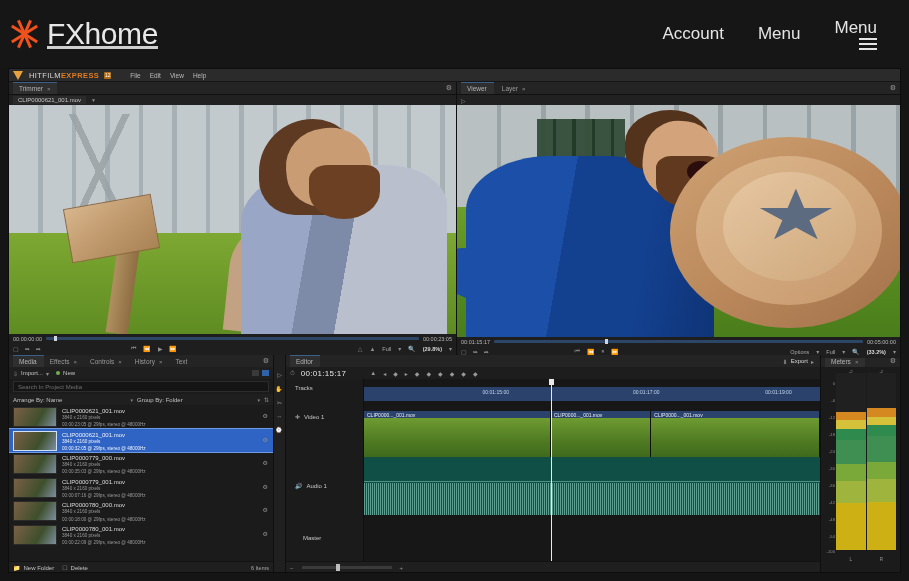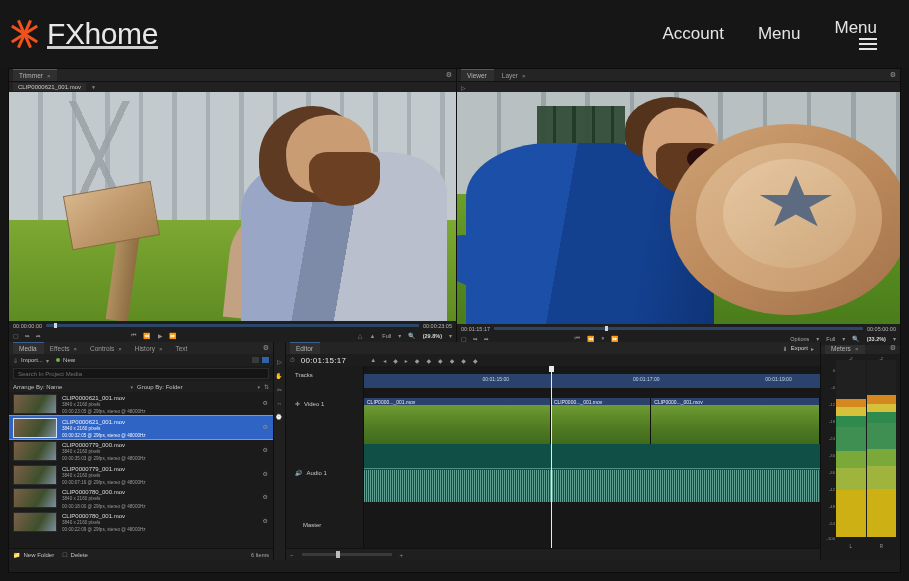--- a/index.html
+++ b/index.html
@@ -323,20 +323,33 @@
           <span></span>
           <span></span>
           <span></span>
         </span>
     </a>
   </div>
 </div>
 
 <div id="app">
 
+  <div id="app-titlebar">
+    <div id="hf-logo"></div>
+    <div id="hf-title">
+      <span>HITFILM</span><b>EXPRESS</b>
+    </div>
+    <div id="hf-badge">12</div>
+    <div class="menubar">
+      <span>File</span>
+      <span>Edit</span>
+      <span>View</span>
+      <span>Help</span>
+    </div>
+  </div>
 
   <div id="top-row">
 
     <div class="panel" id="trimmer-panel">
       <div class="tabstrip">
         <div class="tab">
           <span>Trimmer</span>
           <span class="x">×</span>
         </div>
         <span class="gear">⚙</span>

